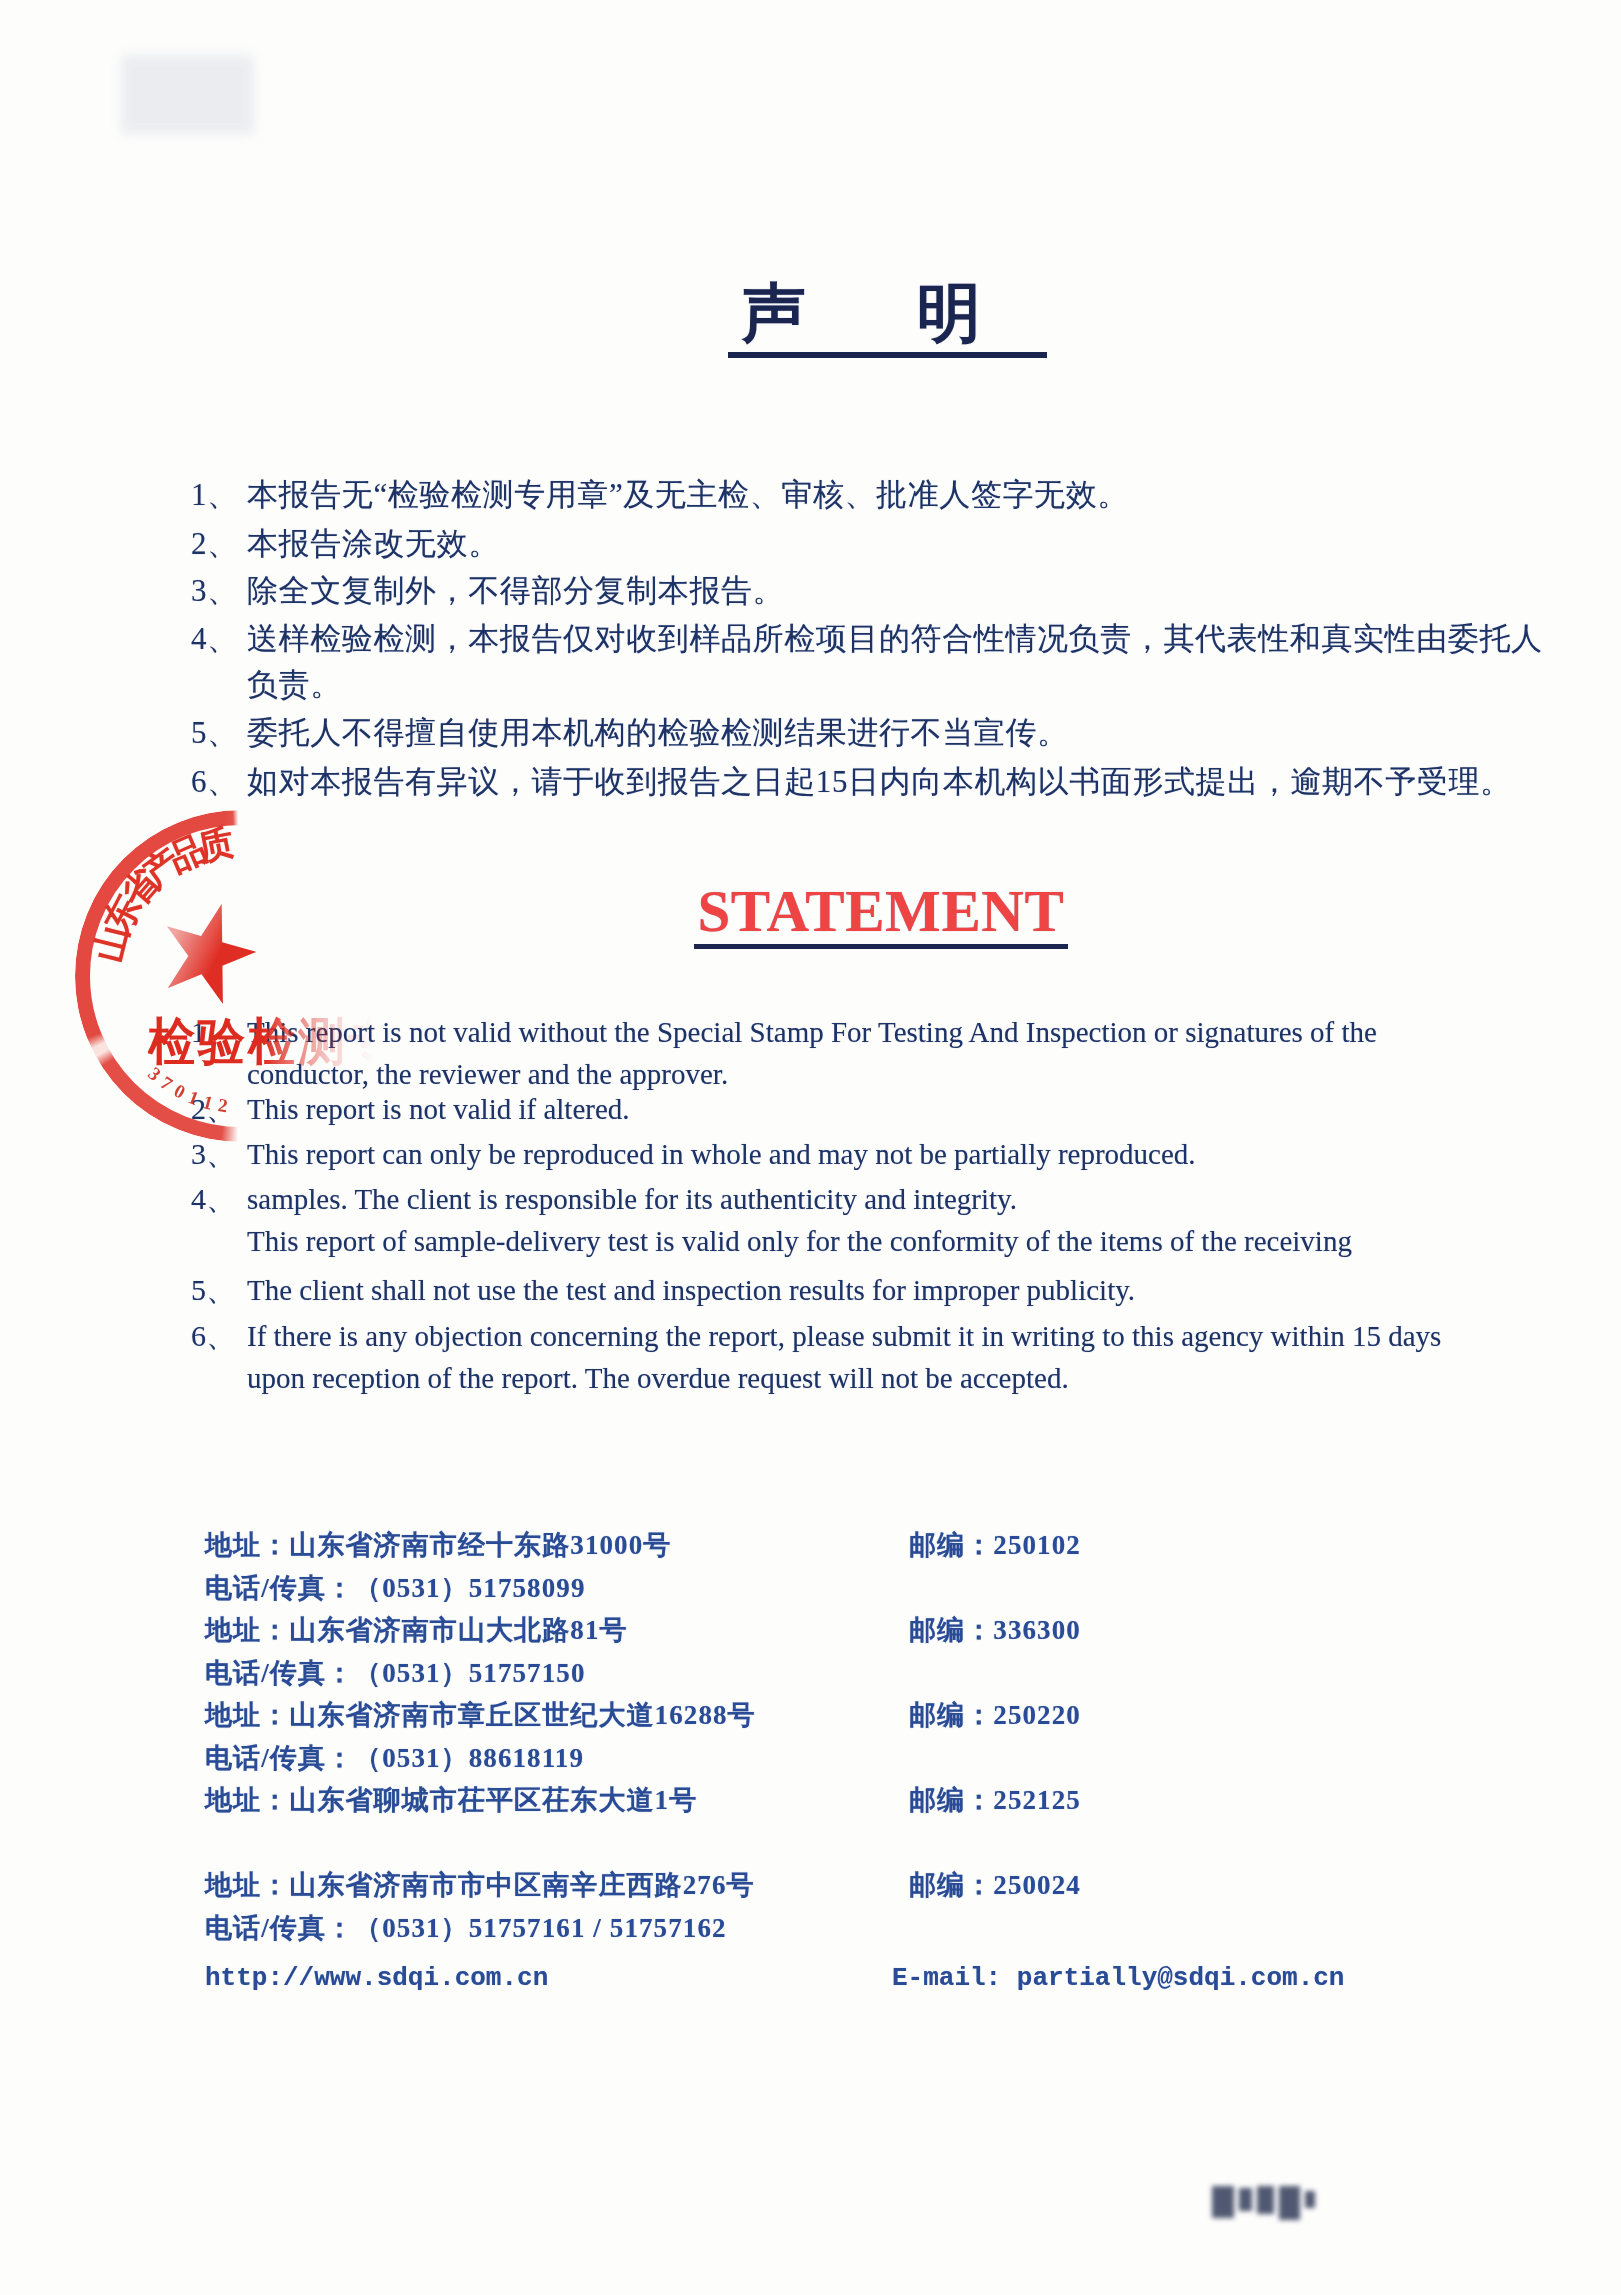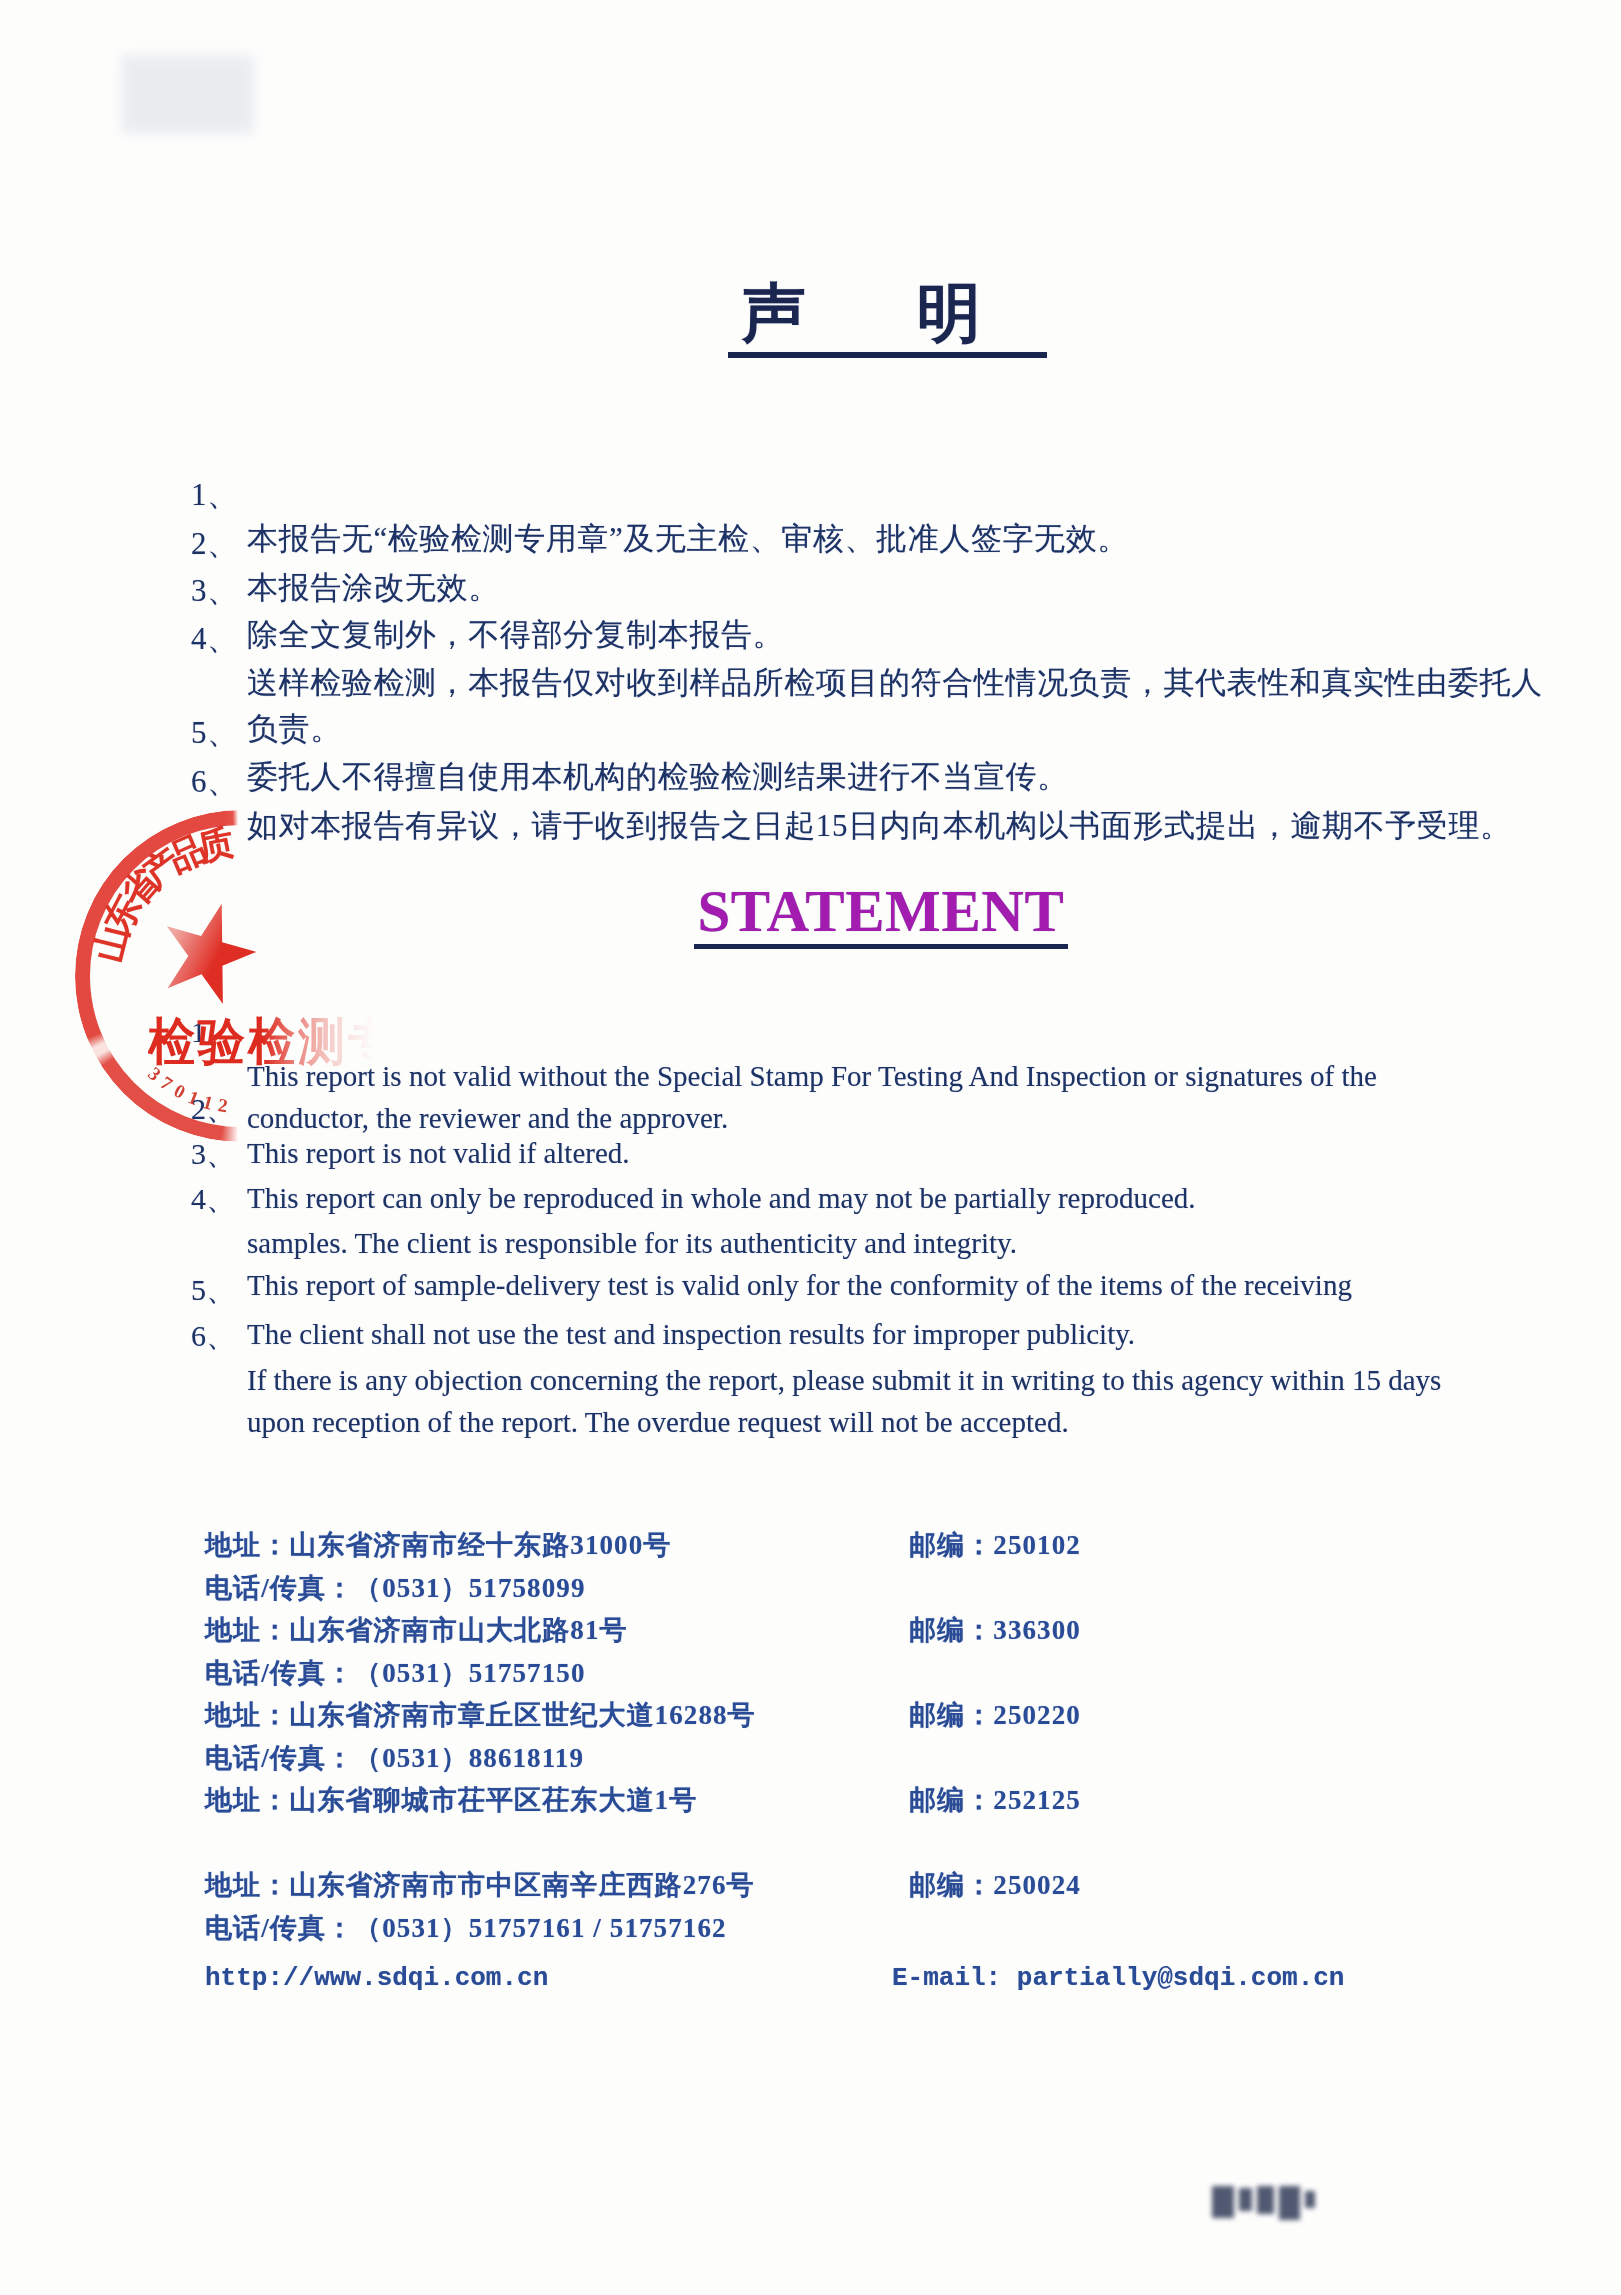--- a/index.html
+++ b/index.html
@@ -13,24 +13,24 @@
         border-bottom:6.3px solid #1a2550;color:#1a2550;font-size:64px;font-weight:700;
         line-height:64px;display:flex;padding-left:13.8px;gap:111px;
         text-shadow:0 0 1.1px rgba(20,35,90,.4);}
   
   .cn-item,.en-item{position:absolute;left:191px;display:flex;color:#1d3366;
         text-shadow:0 0 1.1px rgba(25,50,120,.35);}
   .cn-item{font-size:31px;line-height:46px;letter-spacing:0.6px;}
   .en-item{font-size:29px;line-height:42px;}
   .cn-item .num,.en-item .num{width:56px;flex:none;}
   .en-item .num{font-size:30px;}
-  .lines{flex:1;margin-top:44px;}
+  .lines{flex:1;}
   
   .heading-en{position:absolute;left:694px;top:881px;width:350px;text-align:center;
-        font-size:59px;font-weight:700;color:#a21caf;line-height:60px;letter-spacing:0.6px;
+        font-size:59px;font-weight:700;color:#ef4444;line-height:60px;letter-spacing:0.6px;
         text-shadow:0 0 1.1px rgba(20,35,90,.4);}
   .heading-en .hline{display:inline-block;border-bottom:5.2px solid #1a2550;padding:0 3.4px 3.4px 3.4px;}
   
   .contact-row{position:absolute;left:205px;width:1205px;color:#2a4c96;font-size:27px;
         line-height:33px;font-weight:600;letter-spacing:1.1px;filter:blur(0.2px);
         text-shadow:0 0 1.1px rgba(40,76,150,.45);}
   .contact-row .zip{position:absolute;left:704px;top:0;}
   .web-row{position:absolute;left:205px;top:1962px;width:1205px;color:#2a4c96;
         font-family:"Liberation Mono","DejaVu Sans Mono",monospace;font-size:26px;
         font-weight:700;line-height:33px;filter:blur(0.2px);

